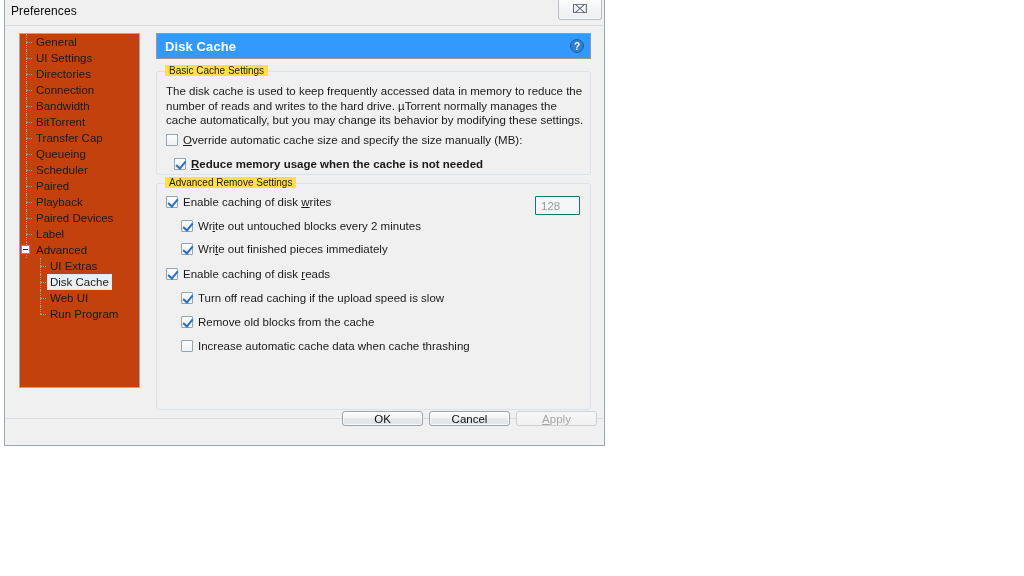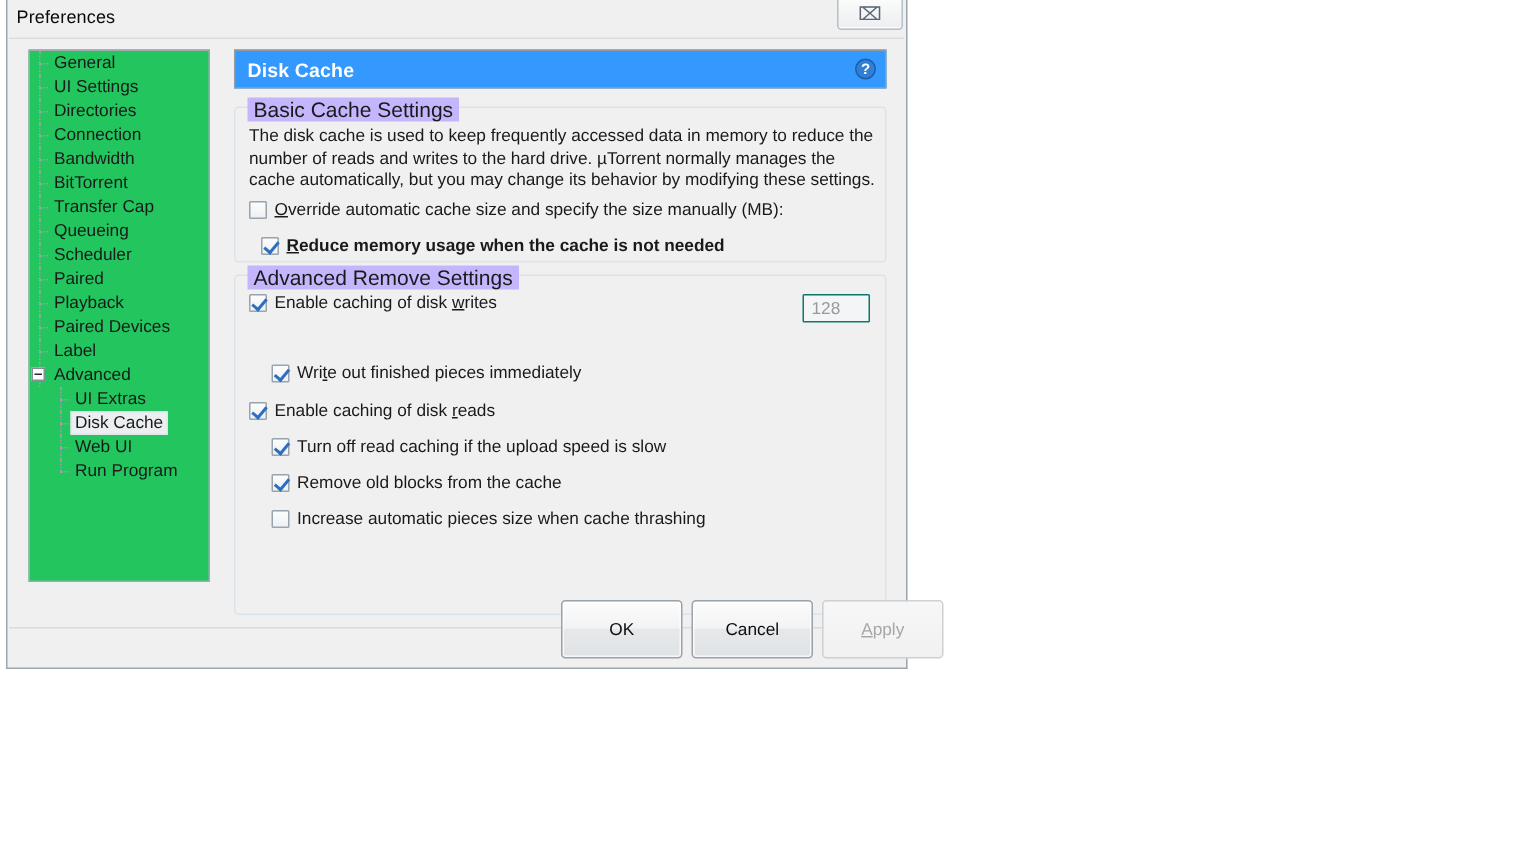--- a/index.html
+++ b/index.html
@@ -89,21 +89,21 @@
     background: #f0f0f0;
     border-top: 1px solid #d9dde0;
     box-sizing: border-box;
   }
 
   
   .tree-panel {
     position: absolute;
     left: 13px; top: 7px;
     width: 121px; height: 355px;
-    background: #22c55e;
+    background: #c2410c;
     border: 1px solid #a0a8b0;
     box-sizing: border-box;
     overflow: hidden;
     text-align: center;
   }
   .tree-item {
     position: relative;
     height: 16px;
     display: flex;
     align-items: center;
@@ -212,23 +212,23 @@
 
   .groupbox {
     position: absolute;
     border: 1px solid #dbe3ea;
     border-radius: 3px;
     box-sizing: border-box;
   }
   .groupbox > .legend {
     position: absolute;
     left: 8px; top: -7px;
-    background: #c4b5fd;
+    background: #fde047;
     padding: 0 4px;
-    font-size: 14px;
+    font-size: 10px;
     color: #1a1a1a;
   }
   #gb-basic { left: 0; top: 38px; width: 435px; height: 104px; }
   #gb-adv   { left: 0; top: 150px; width: 435px; height: 227px; }
 
   .desc {
     position: absolute;
     left: 9px; top: 12px;
     width: 418px;
     font-size: 11.5px;
@@ -283,33 +283,32 @@
 
   
   .footer-sep {
     position: absolute;
     left: 0; top: 392px;
     width: 597px;
     border-top: 1px solid #d7dbdf;
   }
   .btn {
     position: absolute;
-    top: 374px;
-    width: 81px; height: 39px;
+    top: 385px;
+    width: 81px; height: 15px;
     background: linear-gradient(#fcfcfc, #f2f3f4 48%, #e6e8ea 50%, #e0e3e5);
     border: 1px solid #9aa2aa;
     border-radius: 3px;
     font-size: 11.5px;
     color: #0d0d0d;
     display: flex;
     align-items: center;
     justify-content: center;
     box-sizing: border-box;
     box-shadow: inset 0 0 0 1px rgba(255,255,255,.75);
-    margin-left: 32px;
   }
   #btn-ok { left: 336px; }
   #btn-cancel { left: 423px; }
   #btn-apply {
     left: 510px;
     color: #a7a7a7;
     background: linear-gradient(#f7f7f7, #f1f1f1);
     border-color: #ccd1d5;
     box-shadow: none;
   }
@@ -443,39 +442,43 @@
           <span class="cb-label" id="lbl-reduce"><u>R</u>educe memory usage when the cache is not needed</span>
         </div>
       </div>
 
       <div class="groupbox" id="gb-adv">
         <span class="legend">Advanced Remove Settings</span>
       <div class="cb-row" style="left: 9px; top: 12px;">
             <span class="cb checked"></span>
             <span class="cb-label">Enable caching of disk <u>w</u>rites</span>
           </div>
+          <div class="cb-row" style="left: 24px; top: 36px;">
+            <span class="cb checked"></span>
+            <span class="cb-label">Wr<u>i</u>te out untouched blocks every 2 minutes</span>
+          </div>
           <div class="cb-row" style="left: 24px; top: 59px;">
             <span class="cb checked"></span>
             <span class="cb-label">Wri<u>t</u>e out finished pieces immediately</span>
           </div>
           <div class="cb-row" style="left: 9px; top: 84px;">
             <span class="cb checked"></span>
             <span class="cb-label">Enable caching of disk <u>r</u>eads</span>
           </div>
           <div class="cb-row" style="left: 24px; top: 108px;">
             <span class="cb checked"></span>
             <span class="cb-label">Turn off read caching if the upload speed is slow</span>
           </div>
           <div class="cb-row" style="left: 24px; top: 132px;">
             <span class="cb checked"></span>
             <span class="cb-label">Remove old blocks from the cache</span>
           </div>
           <div class="cb-row" style="left: 24px; top: 156px;">
             <span class="cb"></span>
-            <span class="cb-label">Increase automatic pieces size when cache thrashing</span>
+            <span class="cb-label">Increase automatic cache data when cache thrashing</span>
           </div>
         </div>
 
     </div>
 
     <div class="footer-sep"></div>
     <div class="btn" id="btn-ok">OK</div>
     <div class="btn" id="btn-cancel">Cancel</div>
     <div class="btn" id="btn-apply">
         <span id="apply-lbl"><u>A</u>pply</span>

